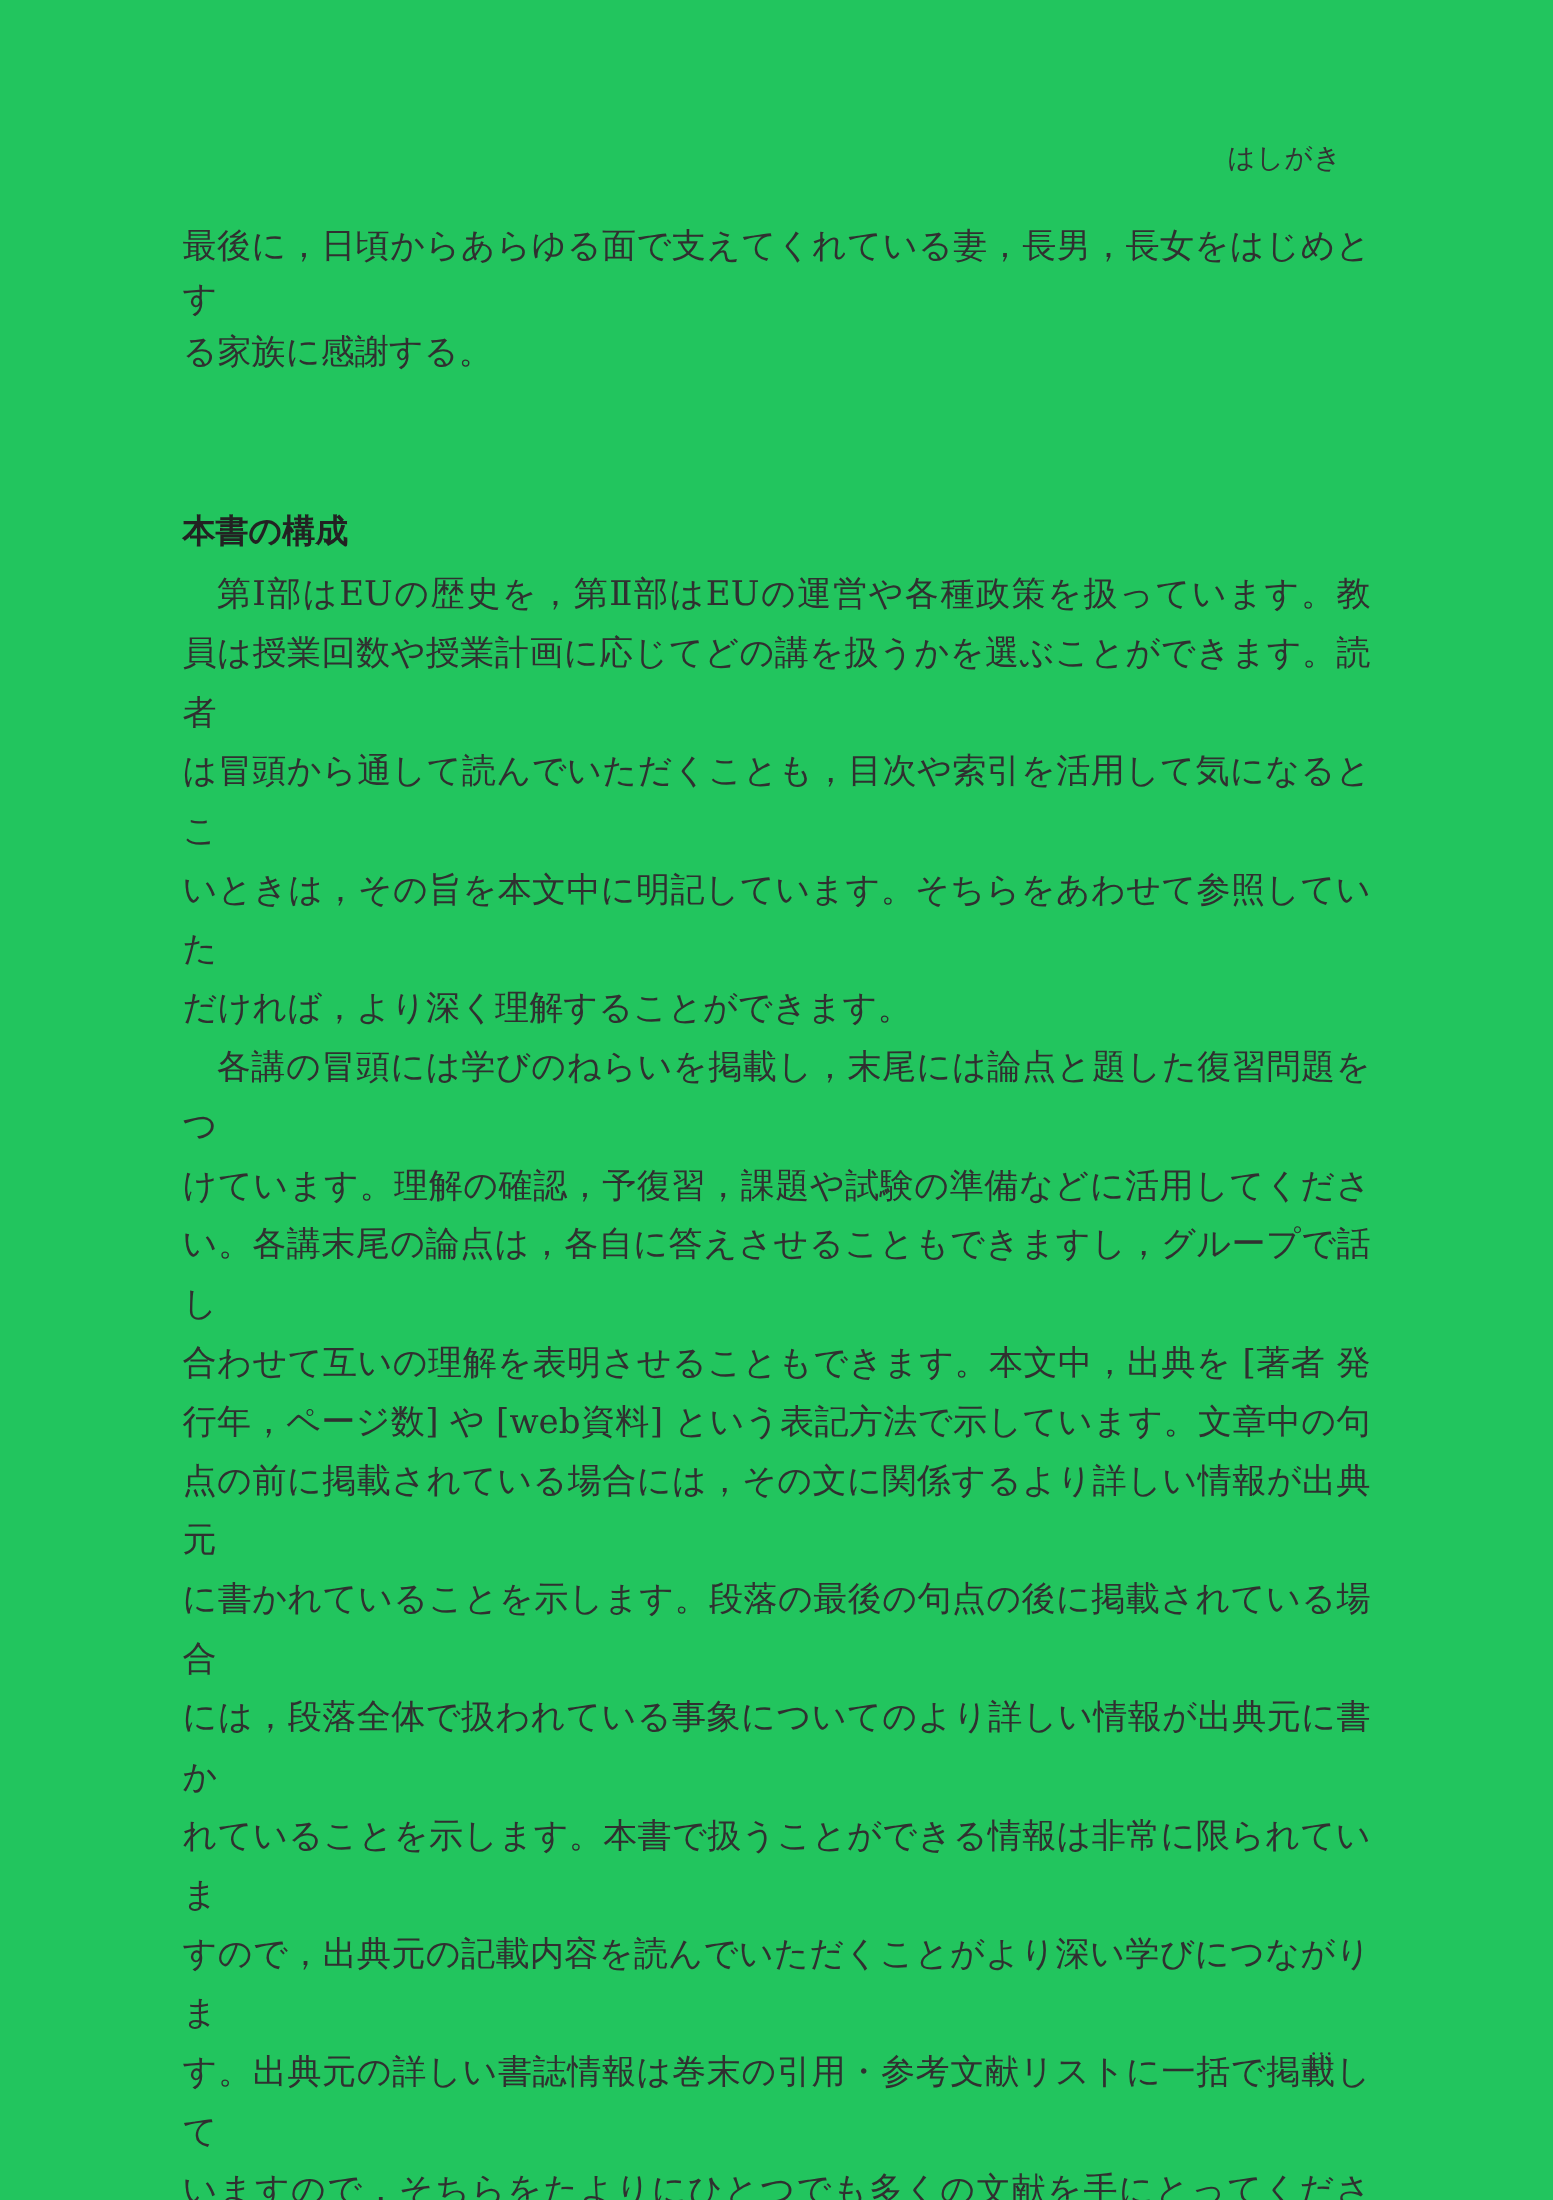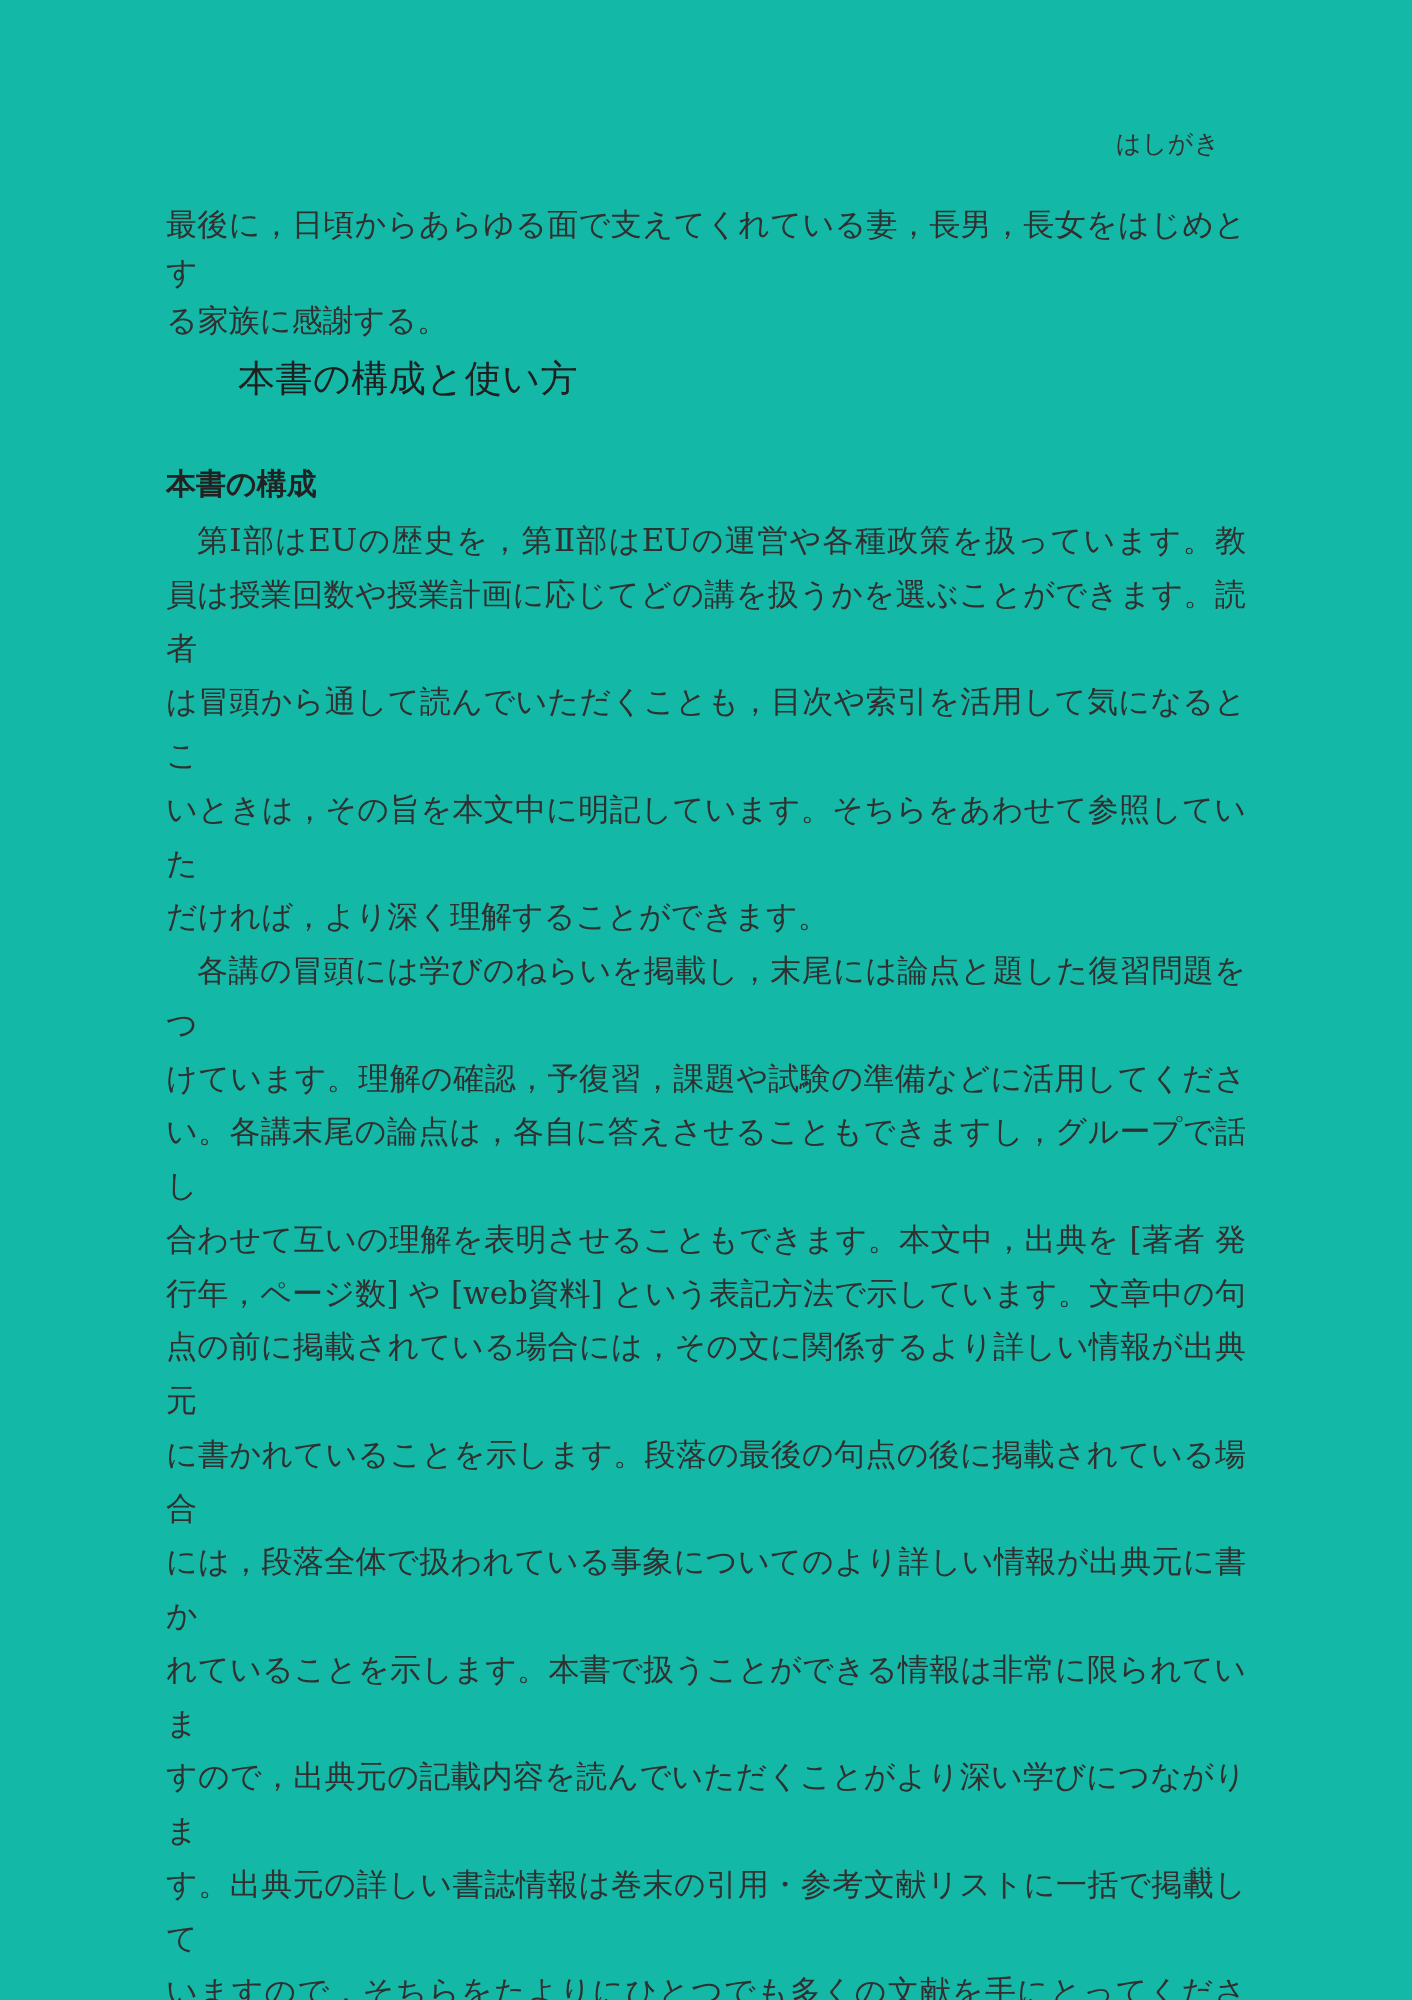--- a/index.html
+++ b/index.html
@@ -4,21 +4,21 @@
 <style>
   html, body {
     margin: 0;
     padding: 0;
     background: #ffffff;
   }
   .page {
     position: relative;
     width: 1412px;
     height: 2000px;
-    background: #14b8a6;
+    background: #22c55e;
     color: #2e2e2e;
     font-family: "DejaVu Serif", "Liberation Serif", serif;
     overflow: hidden;
   }
   .running-head {
     position: absolute;
     top: 129px;
     right: 192px;
     font-size: 25px;
     line-height: 1.2;
@@ -84,21 +84,20 @@
 
 <div class="page">
 
   <div class="running-head">はしがき</div>
 
   <div class="closing-paragraph">
     <div class="ln">最後に，日頃からあらゆる面で支えてくれている妻，長男，長女をはじめとす</div>
     <div class="ln end">る家族に感謝する。</div>
   </div>
 
-  <h1 class="section-heading">本書の構成と使い方</h1>
 
   <h2 class="subsection-heading">本書の構成</h2>
 
   <div class="body-block">
     <div class="ln ind">第Ⅰ部はEUの歴史を，第Ⅱ部はEUの運営や各種政策を扱っています。教</div>
     <div class="ln">員は授業回数や授業計画に応じてどの講を扱うかを選ぶことができます。読者</div>
     <div class="ln">は冒頭から通して読んでいただくことも，目次や索引を活用して気になるとこ</div>
     <div class="ln">いときは，その旨を本文中に明記しています。そちらをあわせて参照していた</div>
     <div class="ln end">だければ，より深く理解することができます。</div>
 

